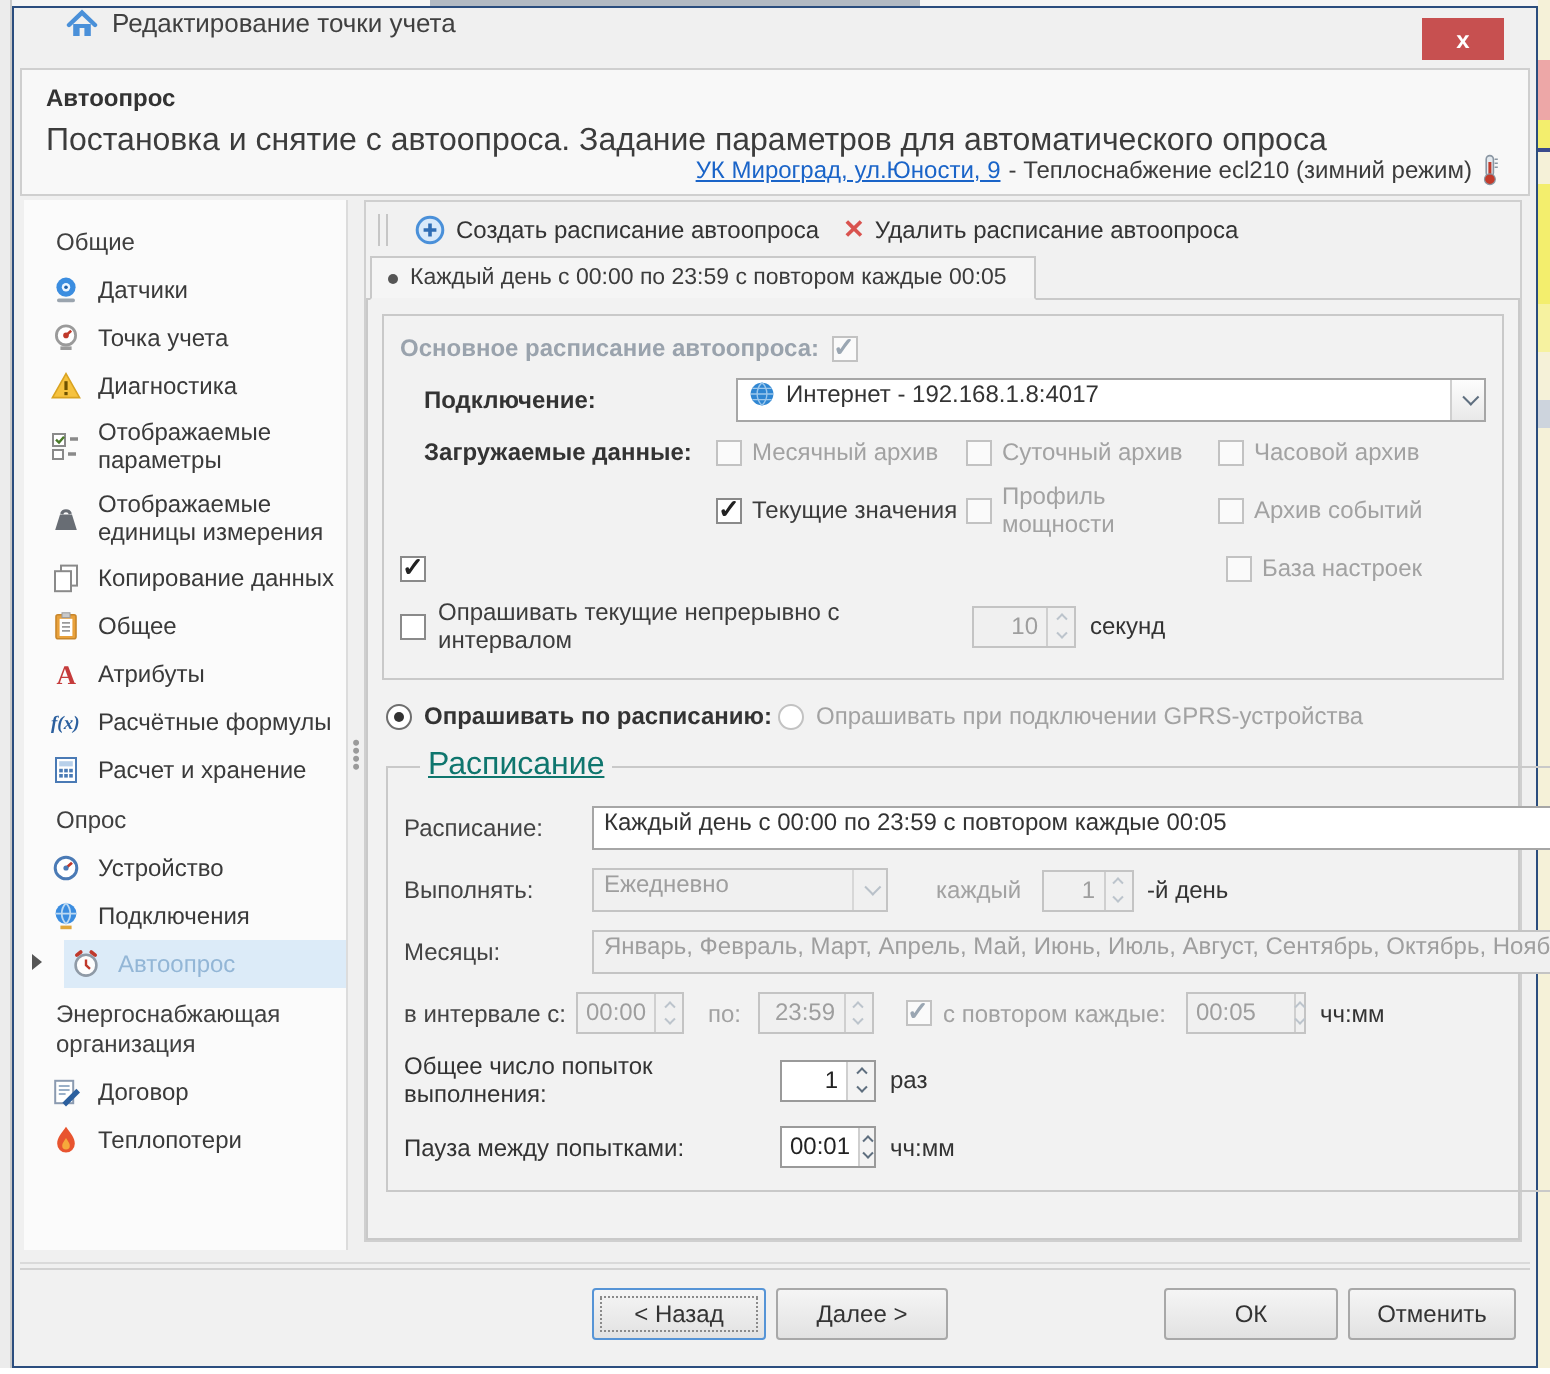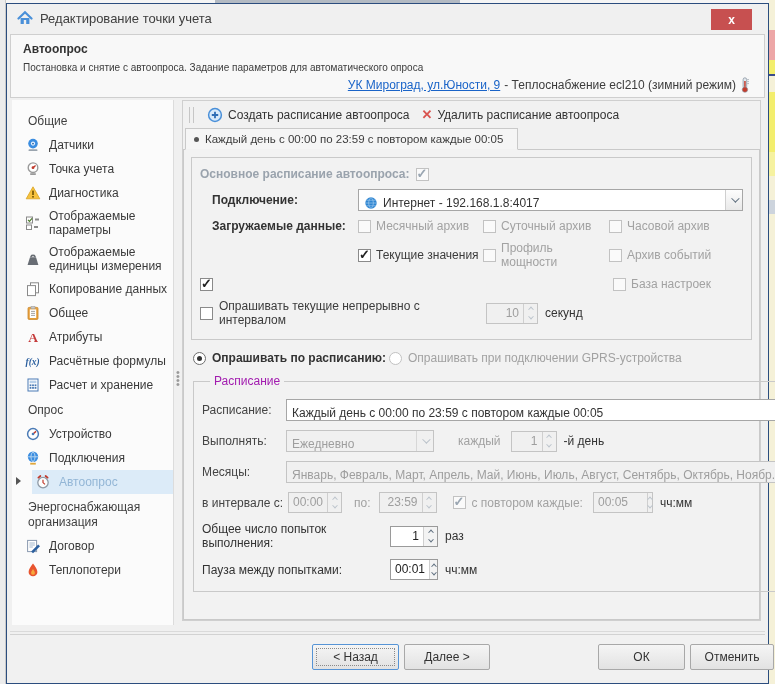--- a/index.html
+++ b/index.html
@@ -10,28 +10,28 @@
   .bg-top { position:absolute; top:0; left:0; right:0; height:4px; background:#f5f5f5; }
   .bg-top .seg { position:absolute; left:215px; top:0; width:245px; height:3px; background:#b3bac3; }
   .bg-left { position:absolute; top:0; left:0; width:6px; bottom:0; background:#ececec; border-right:1px solid #c9c9c9; }
   .bg-right { position:absolute; top:0; right:0; width:6px; bottom:0; background:#f5f1d8; }
   .bg-right .blk { position:absolute; left:0; width:6px; }
   .bg-bottom { position:absolute; left:0; right:0; bottom:0; height:3px; background:#ffffff; }
 
   
   .dialog { position:absolute; left:6px; top:3px; width:763px; height:681px; background:#f0f0f0; border:1px solid #2b4d7e; }
 
-  .titlebar { height:28px; display:flex; align-items:center; padding-left:10px; background:#f0f0f0; position:relative; }
+  .titlebar { height:28px; display:flex; align-items:flex-start; padding-left:26px; background:#f0f0f0; position:relative; }
   .titlebar .ttl { font-size:13px; color:#404040; margin-left:7px; }
   .close-btn { position:absolute; right:16px; top:5px; width:41px; height:21px; background:#c75050; color:#fff;
                display:flex; align-items:center; justify-content:center; font-size:12px; font-weight:bold; cursor:default; }
 
   .header { margin:2px 3px 0 3px; height:64px; background:#f8f8f8; border:1px solid #cfcfcf; position:relative; padding:7px 12px; }
   .header .h-title { font-weight:bold; font-size:12px; color:#333; }
-  .header .h-desc { margin-top:6px; font-size:10px; color:#3c3c3c; }
+  .header .h-desc { margin-top:6px; font-size:16px; color:#3c3c3c; }
   .header .h-device { position:absolute; right:14px; bottom:4px; display:flex; align-items:center; gap:4px; font-size:12px; }
   .header .h-link { color:#1a64c8; text-decoration:underline; cursor:pointer; }
   .header .h-devtext { color:#3c3c3c; }
 
   
   .sidebar { position:absolute; left:5px; top:96px; width:162px; bottom:58px; background:#fbfbfb; border-right:1px solid #dcdcdc; padding-top:8px; overflow:hidden; }
   .nav-header { padding:4px 4px 4px 16px; color:#404040; line-height:15px; margin-top:2px; }
   .nav-item { display:flex; align-items:center; padding:4px 4px 4px 12px; line-height:14px; cursor:default; position:relative; }
   .nav-item .nav-icon { width:18px; flex:none; margin-right:7px; display:flex; justify-content:center; }
   .nav-item .nav-label { color:#3a3a3a; }
@@ -71,21 +71,21 @@
   .cb.dis { border-color:#c2c2c2; background:#fafafa; }
   .cb.checked::after { content:"✓"; position:absolute; left:0px; top:-3px; font-size:13px; font-weight:bold; color:#222; }
   .cb.dis.checked::after { color:#9aa6b2; }
 
   
   .radio { display:inline-block; width:13px; height:13px; border:1px solid #6e6e6e; border-radius:50%; background:#fff; position:relative; flex:none; }
   .radio.sel::after { content:""; position:absolute; left:3px; top:3px; width:5px; height:5px; border-radius:50%; background:#333; }
   .radio.dis { border-color:#c2c2c2; }
 
   
-  .combo { display:flex; align-items:flex-end; border:1px solid #a6a6a6; background:#fff; height:22px; }
+  .combo { display:flex; align-items:flex-start; border:1px solid #a6a6a6; background:#fff; height:22px;margin-left:10px; }
   .combo .ctext { flex:1; padding:0 5px; color:#333; white-space:nowrap; overflow:hidden; display:flex; align-items:center; gap:5px; }
   .combo .carrow { width:17px; align-self:stretch; border-left:1px solid #cfcfcf; background:linear-gradient(#fdfdfd,#e9e9e9); display:flex; align-items:center; justify-content:center; }
   .combo.dis { background:#f0f0f0; border-color:#c4c4c4; }
   .combo.dis .ctext { color:#9e9e9e; }
   .combo.dis .carrow { background:#f0f0f0; border-left-color:#d7d7d7; }
   .chev { width:6px; height:6px; border-right:1.6px solid #5f6f7f; border-bottom:1.6px solid #5f6f7f; transform:rotate(45deg) translateY(-2px); }
   .dis .chev, .chev.dis { border-color:#b9c1c9; }
 
   
   .spin { display:inline-flex; border:1px solid #9a9a9a; background:#fff; height:21px; flex:none; }
@@ -97,32 +97,32 @@
   .spin.dis { background:#f0f0f0; border-color:#c4c4c4; }
   .spin.dis .val { color:#9e9e9e; }
   .spin.dis .sbtns > div { background:#f0f0f0; }
   .spin.dis .sup, .spin.dis .sdn { border-color:#bcc4cc; }
 
   .mode-row { display:flex; align-items:center; padding:11px 2px 9px; }
   .mode-opt { display:flex; align-items:center; gap:6px; }
   .mode-first { width:196px; flex:none; }
 
   fieldset.sched { border:1px solid #c9c9c9; margin:0 2px; padding:2px 8px 11px; }
-  fieldset.sched legend { color:#a21caf; padding:0 4px; margin-left:8px; font-size:12px; }
+  fieldset.sched legend { color:#0f766e; padding:0 4px; margin-left:8px; font-size:16px;text-decoration:underline; }
   .frow { display:flex; align-items:center; margin-top:9px; }
   .flabel { width:84px; flex:none; color:#444; }
   .flabel-w { width:188px; flex:none; color:#333; } .gap24 { width:24px; flex:none; }
 
   .unit { margin-left:7px; color:#333; }
 
   
   .footer { position:absolute; left:3px; right:3px; bottom:3px; height:46px; background:#f1f1f1; border-top:1px solid #d2d2d2; }
   .footer::before { content:""; position:absolute; left:0; right:0; top:-4px; border-top:1px solid #dadada; }
   .btn { position:absolute; top:9px; height:26px; background:linear-gradient(#f5f5f5,#e2e2e2); border:1px solid #a8a8a8; border-radius:2px;
-         font-family:"Liberation Sans",sans-serif; font-size:12px; color:#333; text-align:center; line-height:24px; cursor:default;margin-left:16px; }
+         font-family:"Liberation Sans",sans-serif; font-size:12px; color:#333; text-align:center; line-height:24px; cursor:default; }
   .btn.focused { border-color:#5694d6; }
   .btn.focused::before { content:""; position:absolute; inset:3px; border:1px dotted #8a8a8a; }
   #btn-back { left:286px; width:87px; } #btn-next { left:378px; width:86px; }
   #btn-ok { left:572px; width:87px; } #btn-cancel { left:664px; width:84px; }
 
   .icon16 { width:16px; height:16px; display:block; }
 </style>
 </head>
 <body>
 

